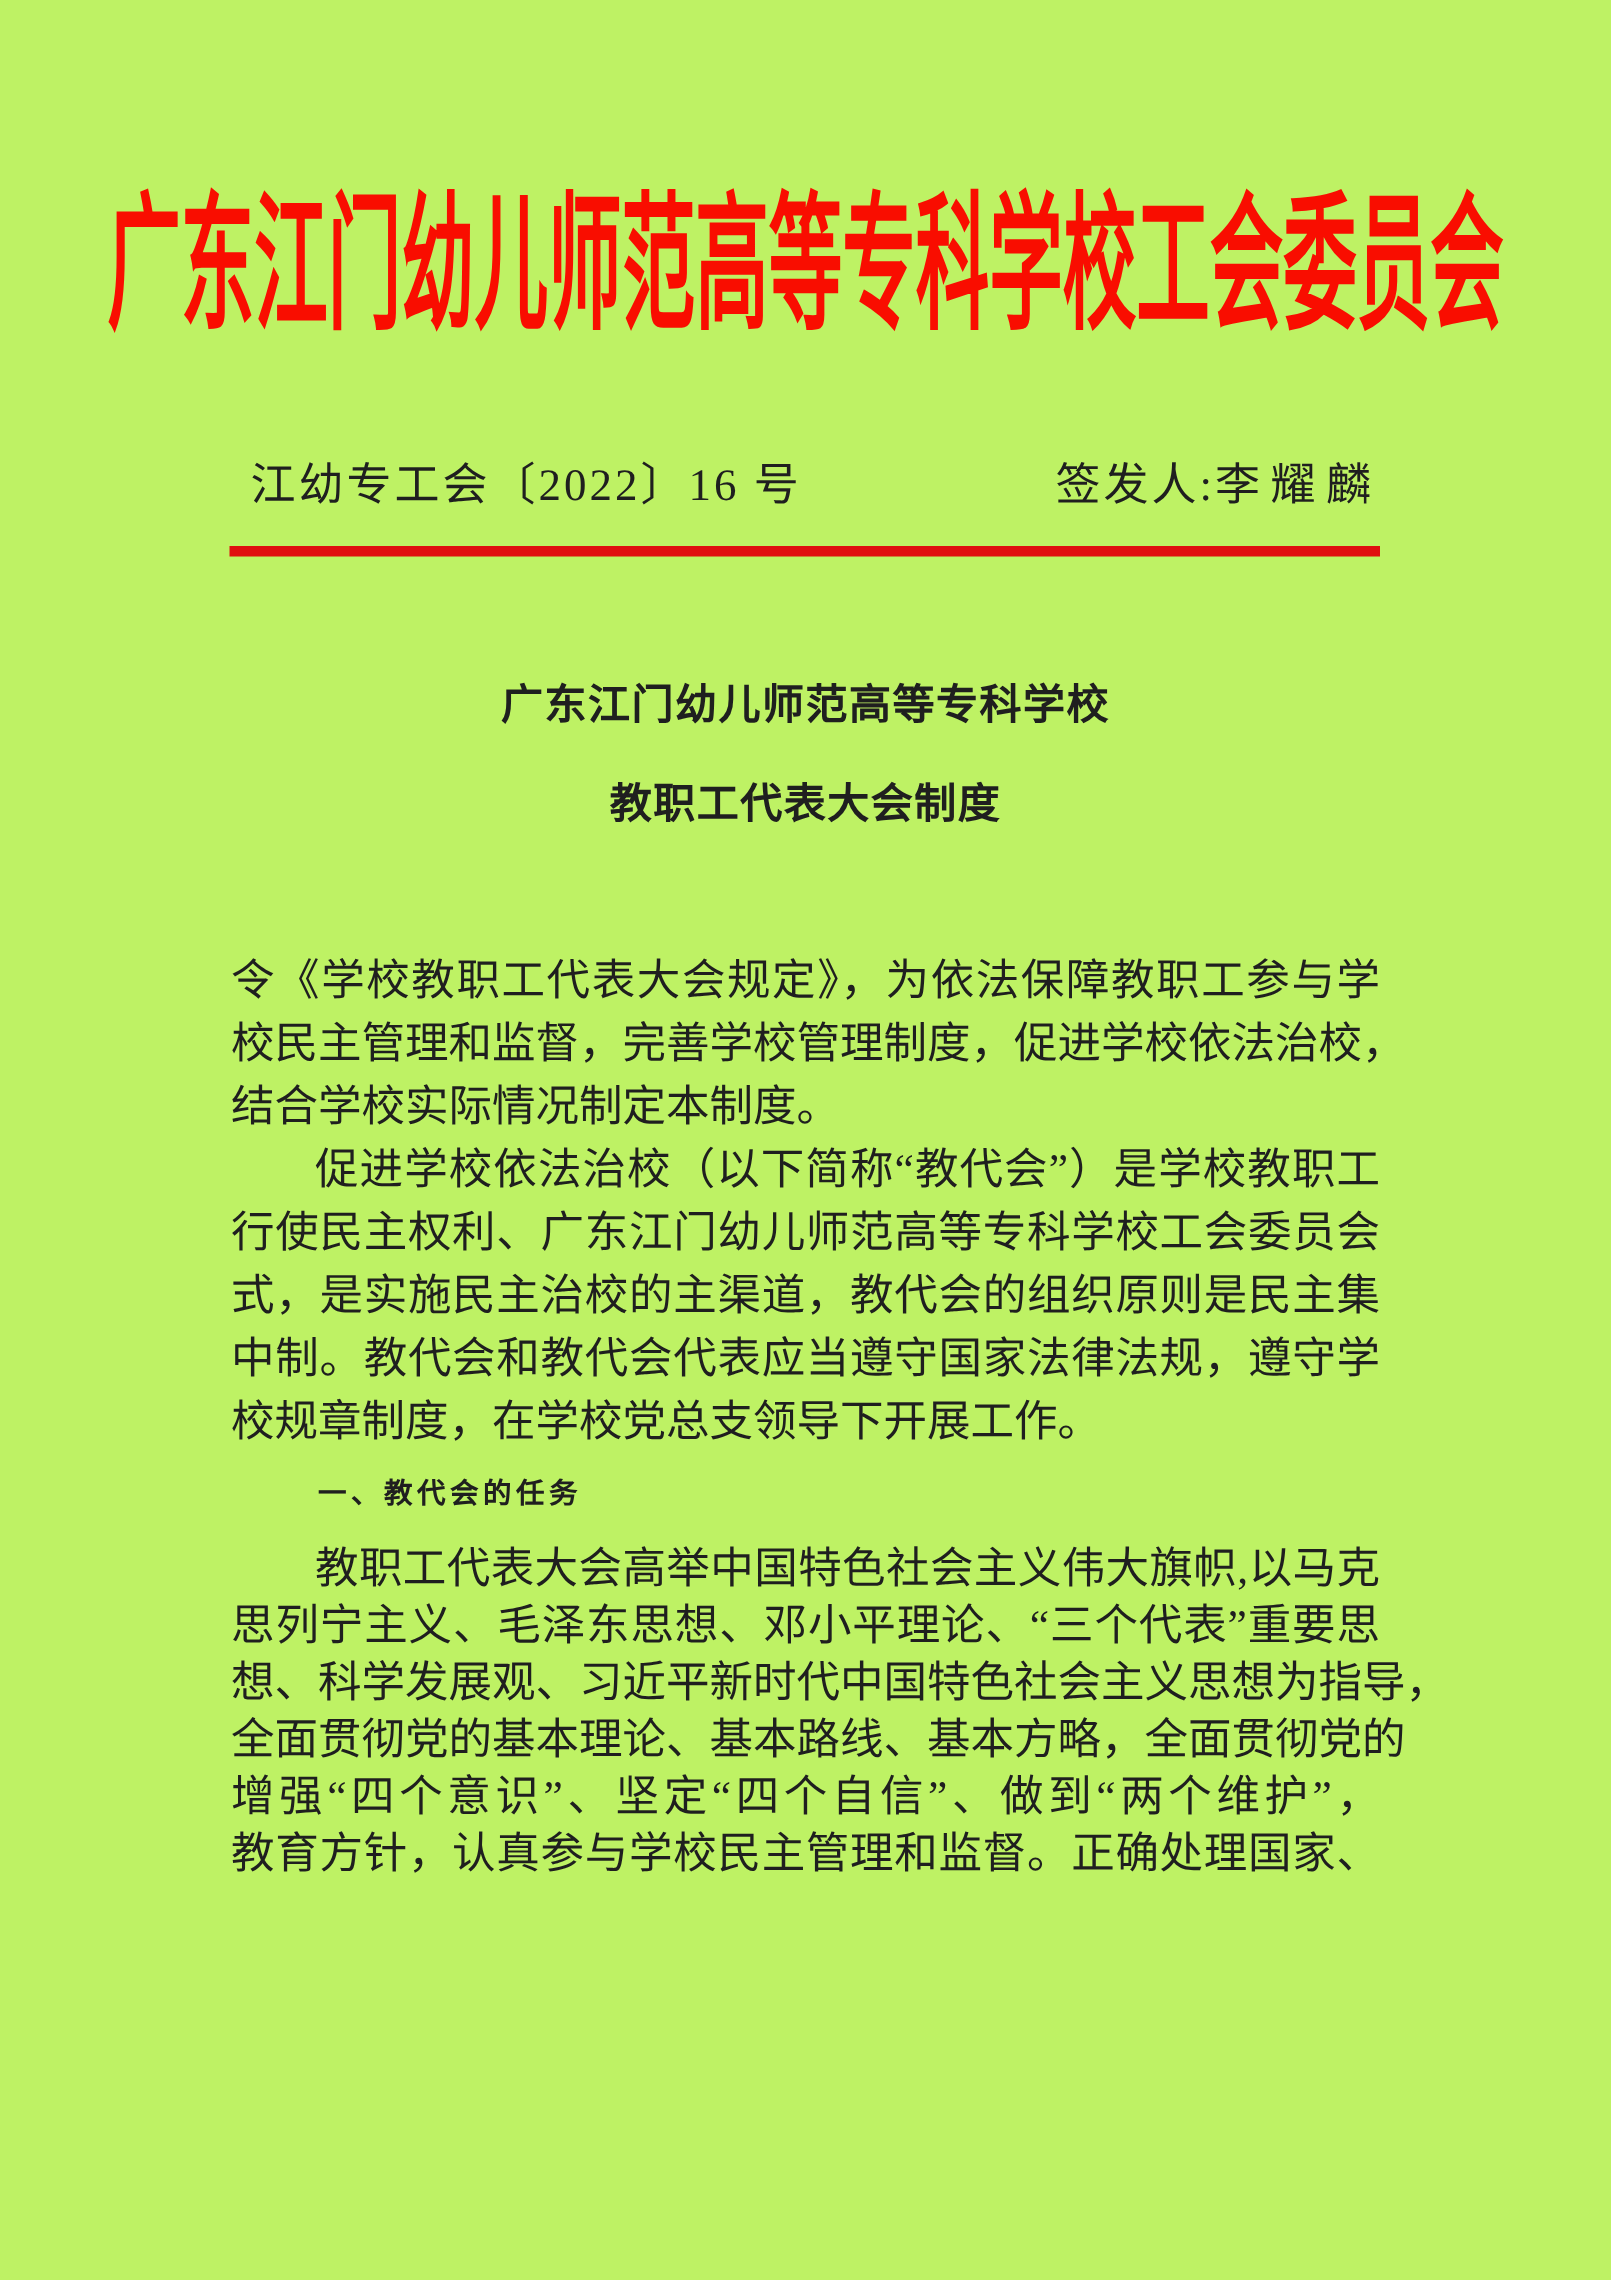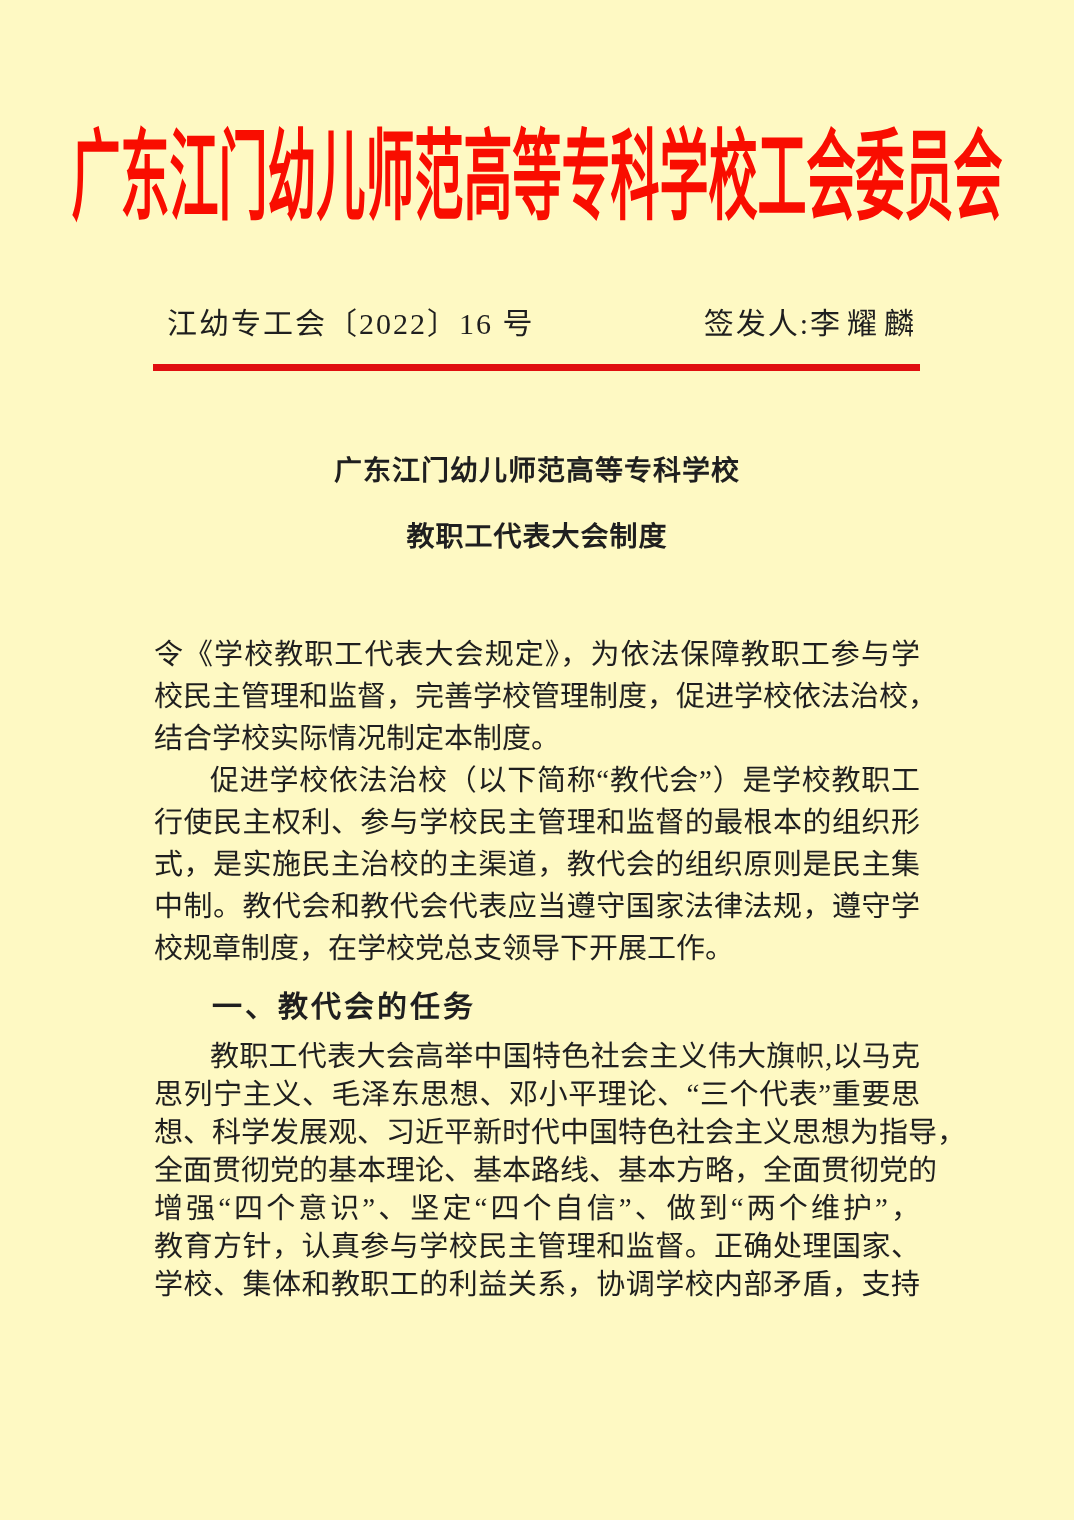--- a/index.html
+++ b/index.html
@@ -4,21 +4,21 @@
 <style>
   html, body {
     margin: 0;
     padding: 0;
     background: #ffffff;
   }
   .page {
     position: relative;
     width: 1074px;
     height: 1520px;
-    background: #fef9c3;
+    background: #bef264;
     overflow: hidden;
     font-family: "Liberation Serif", "DejaVu Serif", serif;
     color: #1f1f1f;
   }
   
   .masthead {
     position: absolute;
     top: 126px;
     left: 0;
     width: 100%;
@@ -95,24 +95,24 @@
   }
   .para .line.first {
     text-indent: 56px;
   }
   .para .line.endleft {
     text-align-last: left;
     -moz-text-align-last: left;
   }
   .heading {
     font-weight: bold;
-    font-size: 30px;
+    font-size: 19px;
     line-height: 44px;
     padding-left: 58px;
-    margin-top: 16px;
+    margin-top: 6px;
     margin-bottom: 8px;
     letter-spacing: 3px;
   }
 </style>
 </head>
 <body>
 
 <div class="page">
 
   <div class="masthead" style="color: rgb(249, 13, 0);">广东江门幼儿师范高等专科学校工会委员会</div>
@@ -132,30 +132,29 @@
   </div>
 
   <div class="body-block" id="doc-body">
       <div class="para">
         <div class="line">令《学校教职工代表大会规定》，为依法保障教职工参与学</div>
         <div class="line">校民主管理和监督，完善学校管理制度，促进学校依法治校，</div>
         <div class="line endleft">结合学校实际情况制定本制度。</div>
       </div>
       <div class="para">
         <div class="line first">促进学校依法治校（以下简称“教代会”）是学校教职工</div>
-        <div class="line">行使民主权利、参与学校民主管理和监督的最根本的组织形</div>
+        <div class="line">行使民主权利、广东江门幼儿师范高等专科学校工会委员会</div>
         <div class="line">式，是实施民主治校的主渠道，教代会的组织原则是民主集</div>
         <div class="line">中制。教代会和教代会代表应当遵守国家法律法规，遵守学</div>
         <div class="line endleft">校规章制度，在学校党总支领导下开展工作。</div>
       </div>
       <div class="heading">一、教代会的任务</div>
       <div class="para compact">
         <div class="line first">教职工代表大会高举中国特色社会主义伟大旗帜,以马克</div>
         <div class="line">思列宁主义、毛泽东思想、邓小平理论、“三个代表”重要思</div>
         <div class="line">想、科学发展观、习近平新时代中国特色社会主义思想为指导，</div>
         <div class="line">全面贯彻党的基本理论、基本路线、基本方略，全面贯彻党的</div>
         <div class="line">增强“四个意识”、坚定“四个自信”、做到“两个维护”，</div>
         <div class="line">教育方针，认真参与学校民主管理和监督。正确处理国家、</div>
-        <div class="line">学校、集体和教职工的利益关系，协调学校内部矛盾，支持</div>
       </div>
     </div>
 
 </div>
 
 </body></html>

